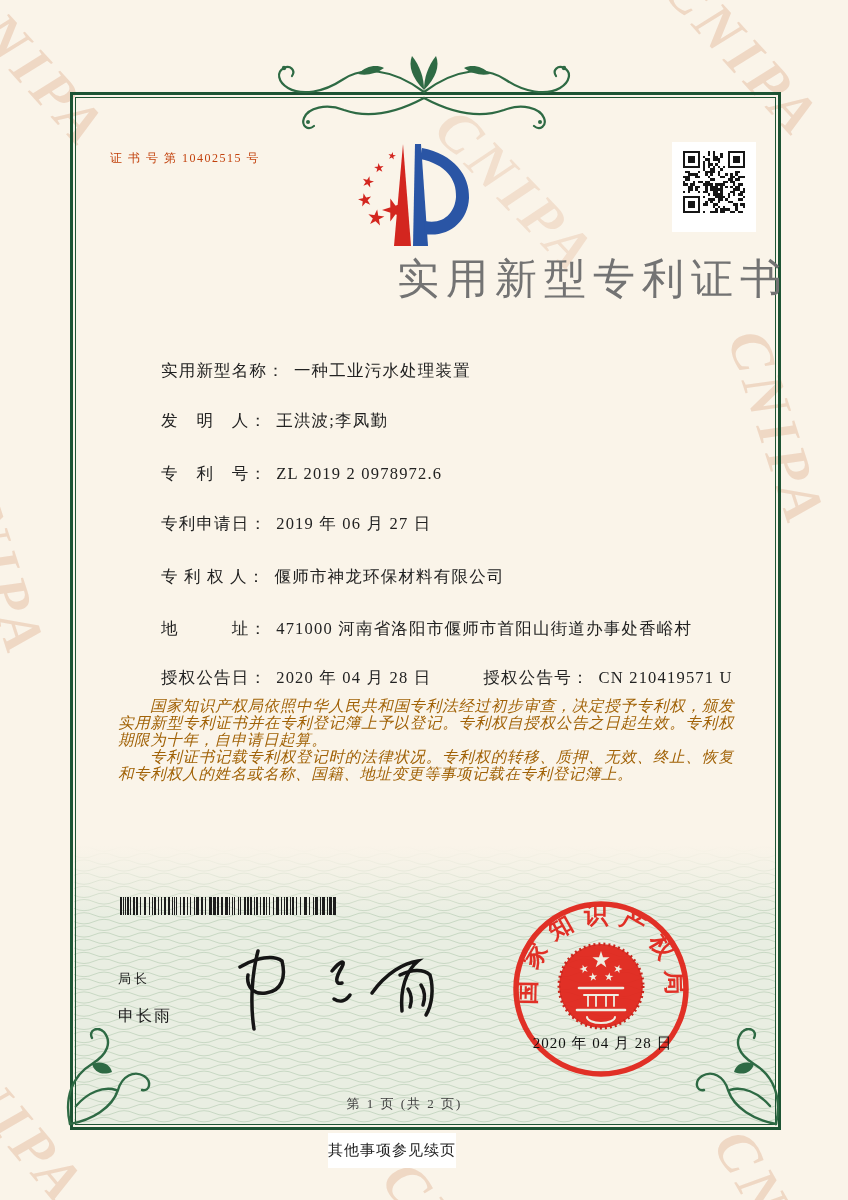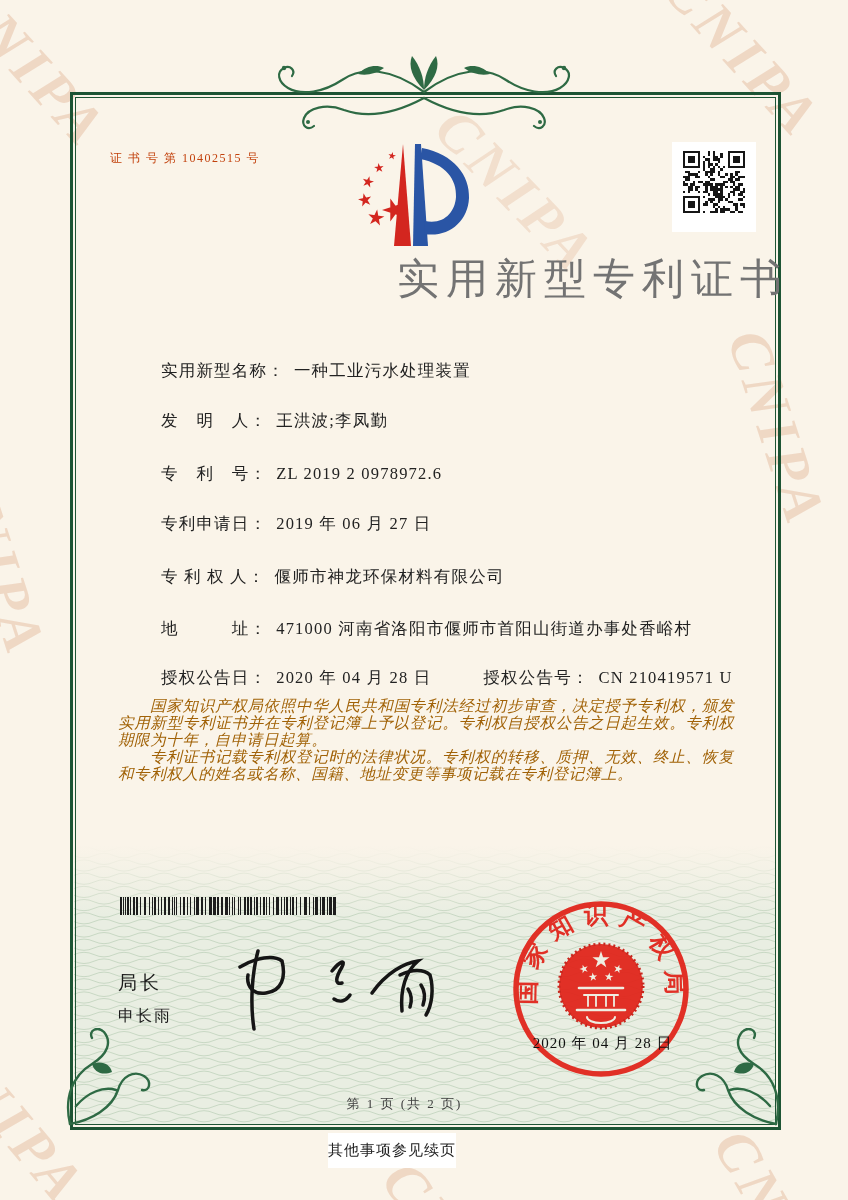--- a/index.html
+++ b/index.html
@@ -49,21 +49,21 @@
   .pair1{display:inline-block;width:317px;}
   
   .body-text{position:absolute;left:118px;top:697px;width:616px;z-index:5;
     font-size:15.5px;font-style:italic;line-height:17px;letter-spacing:.6px;
     text-align:justify;color:#a16207;}
   .body-text p{margin:0;text-indent:32px;}
   
   .barcode{position:absolute;left:120px;top:897px;z-index:5;}
   .signature{position:absolute;left:222px;top:933px;z-index:6;}
   .signer-title{position:absolute;left:118px;top:970px;font-family:"Liberation Sans","DejaVu Sans",sans-serif;
-    font-size:19px;letter-spacing:3px;color:#1a1a1a;z-index:5;}
+    font-size:13px;letter-spacing:3px;color:#1a1a1a;z-index:5;}
   .signer-name{position:absolute;left:118px;top:1006px;font-family:"Liberation Sans","DejaVu Sans",sans-serif;
     font-size:16px;letter-spacing:2px;color:#1a1a1a;z-index:5;}
   
   .seal{position:absolute;left:506px;top:890px;z-index:5;opacity:.94;}
   .seal-arc{font-size:24px;letter-spacing:10px;font-weight:bold;fill:#e1251b;
     font-family:"Liberation Serif","DejaVu Serif",serif;}
   .seal-date{position:absolute;left:515px;top:1034px;width:175px;text-align:center;
     font-size:15px;letter-spacing:1px;color:#101010;z-index:6;}
   
   .page-number{position:absolute;left:52px;top:1095px;width:705px;text-align:center;

